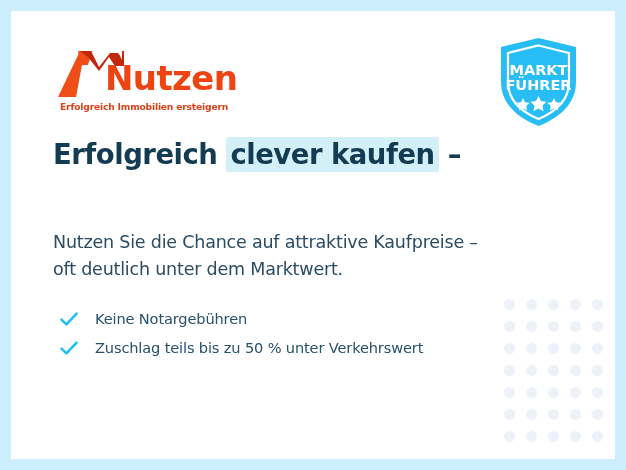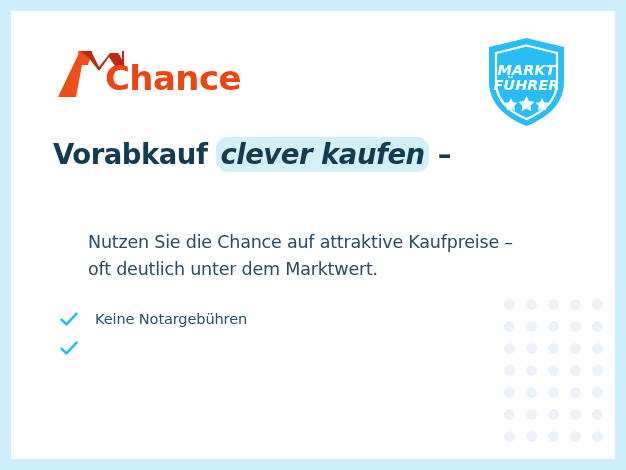--- a/index.html
+++ b/index.html
@@ -87,63 +87,61 @@
     font-weight: bold;
     font-size: 9.2px;
     letter-spacing: -0.2px;
     color: #D8431A;
     white-space: nowrap;
   }
 
   
   .badge {
     position: absolute;
-    right: 46px;
+    right: 34px;
     top: 25px;
     width: 85px;
     height: 92px;
-    font-style: italic;
   }
   .badge svg { display: block; }
 
   
   .headline {
     position: absolute;
     left: 42px;
     top: 125px;
     width: 520px;
     font-family: "DejaVu Sans", sans-serif;
     font-weight: bold;
     font-size: 27.5px;
     line-height: 1.33;
     letter-spacing: -0.5px;
     color: #133B52;
   }
   .hl-line { display: block; white-space: nowrap; }
   .hl-mark {
     background: #D3EFF8;
     padding: 1px 4px 2px 4px;
-    border-radius: 12px;
-    font-style: italic;
+    border-radius: 2px;
   }
 
   
   .subhead {
     position: absolute;
     left: 42px;
     top: 218px;
     width: 520px;
     font-family: "DejaVu Sans", sans-serif;
     font-weight: normal;
     font-size: 17.5px;
     line-height: 1.55;
     letter-spacing: -0.2px;
     color: #2A4B63;
   }
-  .sub-line { display: block; white-space: nowrap; margin-left: 35px; }
+  .sub-line { display: block; white-space: nowrap; }
 
   
   .benefits {
     position: absolute;
     left: 47px;
     top: 293px;
     width: 470px;
     list-style: none;
   }
   .benefit {
@@ -219,39 +217,40 @@
       <span class="logo-mark">
         <svg viewBox="0 0 66 48" width="66" height="48" aria-hidden="true">
 
           <polygon points="18,48 0,48 22,2 34,2 30,16 24,16" fill="#F04E18"></polygon>
           <polygon points="20,2 34,2 31,13 22,13" fill="#F04E18"></polygon>
 
           <path d="M22,2 L33,2 L41,18 L52,4 L60,4 L64,12 L64,2 L66,2 L66,17 L57,17 L51,8 L41,22 L30,8 Z" fill="#C0290F"></path>
           <path d="M24,3 L32,3 L41,20 L53,5 L61,5 L65,13 L65,16 L57,16 L51,7 L41,21 L31,7 Z" fill="#C0290F"></path>
         </svg>
       </span>
-      <span class="logo-word">Chance</span>
+      <span class="logo-word">Nutzen</span>
+      <span class="logo-tagline">Erfolgreich Immobilien ersteigern</span>
     </div>
 
     <div class="badge">
       <svg viewBox="0 0 85 92" width="85" height="92" aria-hidden="true">
         <path d="M42.5 2 L80 11 L80 46 C80 68 63 82 42.5 90 C22 82 5 68 5 46 L5 11 Z" fill="#29BDF5"></path>
         <path d="M42.5 9.5 L73 17 L73 46 C73 64.5 59 76 42.5 83 C26 76 12 64.5 12 46 L12 17 Z" fill="none" stroke="#FFFFFF" stroke-width="2.2"></path>
         <text x="42.5" y="39" text-anchor="middle" font-family="DejaVu Sans, sans-serif" font-size="14.5" font-weight="bold" fill="#FFFFFF" id="badgeL1">MARKT</text>
         <text x="42.5" y="54" text-anchor="middle" font-family="DejaVu Sans, sans-serif" font-size="14.5" font-weight="bold" fill="#FFFFFF" id="badgeL2">FÜHRER</text>
         <g fill="#FFFFFF">
           <polygon points="27,62 29.0,66.2 33.6,66.8 30.3,70.0 31.1,74.6 27,72.4 22.9,74.6 23.7,70.0 20.4,66.8 25.0,66.2"></polygon>
           <polygon points="42.5,60 45.0,65.0 50.5,65.8 46.5,69.7 47.5,75.2 42.5,72.6 37.5,75.2 38.5,69.7 34.5,65.8 40.0,65.0"></polygon>
           <polygon points="58,62 60.0,66.2 64.6,66.8 61.3,70.0 62.1,74.6 58,72.4 53.9,74.6 54.7,70.0 51.4,66.8 56.0,66.2"></polygon>
         </g>
       </svg>
     </div>
 
     <h1 class="headline">
-      <span class="hl-line"><span>Vorabkauf </span><span class="hl-mark">clever kaufen</span><span> –</span></span>
+      <span class="hl-line"><span>Erfolgreich </span><span class="hl-mark">clever kaufen</span><span> –</span></span>
     </h1>
 
     <p class="subhead">
       <span class="sub-line">Nutzen Sie die Chance auf attraktive Kaufpreise –</span>
       <span class="sub-line">oft deutlich unter dem Marktwert.</span>
     </p>
 
     <ul class="benefits" id="benefitList">
         <li class="benefit">
           <span class="check-icon">
@@ -260,17 +259,18 @@
             </svg>
           </span>
           <span class="benefit-label" style="color: rgb(39, 80, 107); text-align: center;">Keine Notargebühren</span>
         </li>
         <li class="benefit">
           <span class="check-icon">
             <svg viewBox="0 0 22 22" width="22" height="22" aria-hidden="true">
               <path d="M3.5 11.6 L8.4 16.4 L18.6 5.6" fill="none" stroke="#23BEF5" stroke-width="2.6" stroke-linecap="round" stroke-linejoin="round"></path>
             </svg>
           </span>
+          <span class="benefit-label" style="color: rgb(39, 80, 107);">Zuschlag teils bis zu 50 % unter Verkehrswert</span>
         </li>
       </ul>
 
   </div>
 </div>
 
 </body></html>

